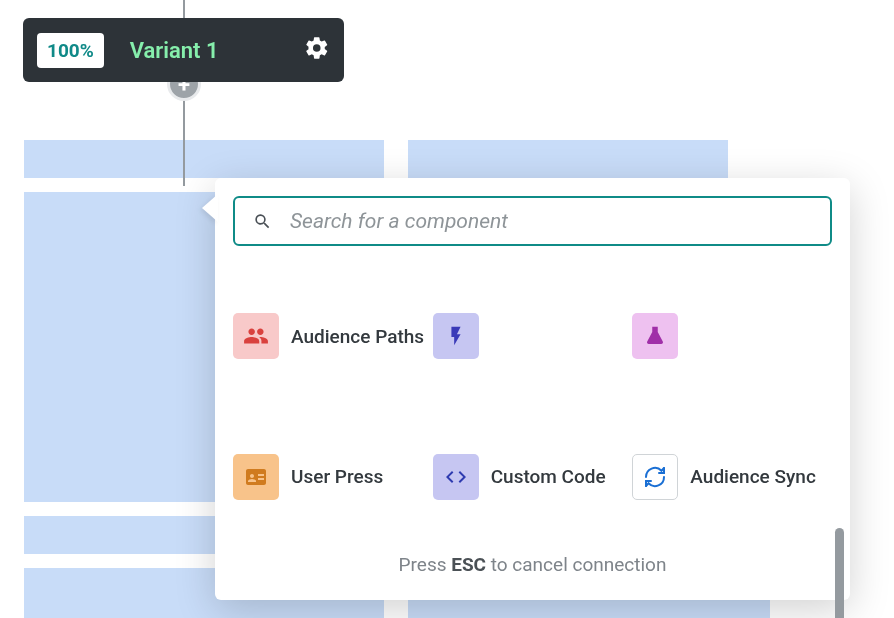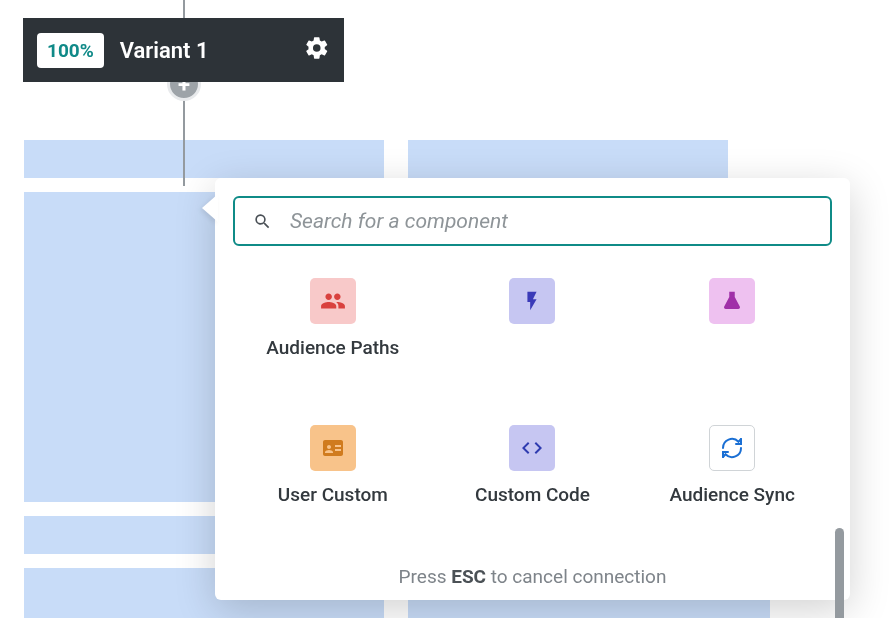--- a/index.html
+++ b/index.html
@@ -56,37 +56,37 @@
     }
 
     
     .variant-card {
       position: absolute;
       left: 23px;
       top: 18px;
       width: 321px;
       height: 64px;
       background: #2d3338;
-      border-radius: 0;
+      border-radius: 6px;
       display: flex;
       align-items: center;
       padding: 0 14px;
       z-index: 5;
-      gap: 16px;
+      gap: 26px;
     }
     .variant-badge {
       background: white;
       color: #108a88;
       font-weight: 700;
       font-size: 19px;
       padding: 6px 10px;
       border-radius: 4px;
     }
     .variant-label {
-      color: #ffffff;
+      color: #86efac;
       font-size: 22px;
       font-weight: 600;
       flex: 1;
     }
     .variant-gear {
       color: white;
       cursor: pointer;
     }
 
     
@@ -145,21 +145,21 @@
 
     .grid {
       display: grid;
       grid-template-columns: repeat(3, 1fr);
       row-gap: 24px;
       margin-top: 32px;
       flex: 1;
     }
     .component-item {
       display: flex;
-      flex-direction: column;
+      flex-direction: row;
       align-items: center;
       gap: 12px;
       cursor: pointer;
     }
     .icon-box {
       width: 46px;
       height: 46px;
       border-radius: 5px;
       display: flex;
       align-items: center;
@@ -175,21 +175,21 @@
     .ic-action-paths { background: #c6c6f2; }
     .ic-experiment-paths { background: #eec1f0; }
     .ic-user-update { background: #f8c38a; }
     .ic-audience-sync { background: white; border: 1px solid #d0d4d7; }
     .ic-custom-code { background: #c6c6f2; }
 
     .footer-hint {
       text-align: center;
       font-size: 19px;
       color: #7e848a;
-      padding: 18px 0 12px;
+      padding: 18px 0 24px;
     }
     .footer-hint .esc { font-weight: 700; color: #4b5156; }
 
     .scrollbar {
       position: absolute;
       right: 6px;
       top: 350px;
       width: 9px;
       height: 110px;
       background: #949a9f;
@@ -261,21 +261,21 @@
           </svg>
       </div>
     </div>
 
     <div class="component-item">
       <div class="icon-box ic-user-update">
         <svg width="24" height="24" viewBox="0 0 24 24" fill="#d07b1e">
             <path d="M20 4H4c-1.1 0-2 .9-2 2v12c0 1.1.9 2 2 2h16c1.1 0 2-.9 2-2V6c0-1.1-.9-2-2-2zM8 9c1.1 0 2 .9 2 2s-.9 2-2 2-2-.9-2-2 .9-2 2-2zm4 8H4v-1c0-1.33 2.67-2 4-2s4 .67 4 2v1zm8-2h-6v-2h6v2zm0-4h-6V9h6v2z"></path>
           </svg>
       </div>
-      <div class="component-label">User Custom</div>
+      <div class="component-label">User Press</div>
     </div>
 
     <div class="component-item">
       <div class="icon-box ic-custom-code">
         <svg width="24" height="24" viewBox="0 0 24 24" fill="#2e3bb0">
             <path d="M9.4 16.6 4.8 12l4.6-4.6L8 6l-6 6 6 6 1.4-1.4zm5.2 0 4.6-4.6-4.6-4.6L16 6l6 6-6 6-1.4-1.4z"></path>
           </svg>
       </div>
       <div class="component-label">Custom Code</div>
     </div>

